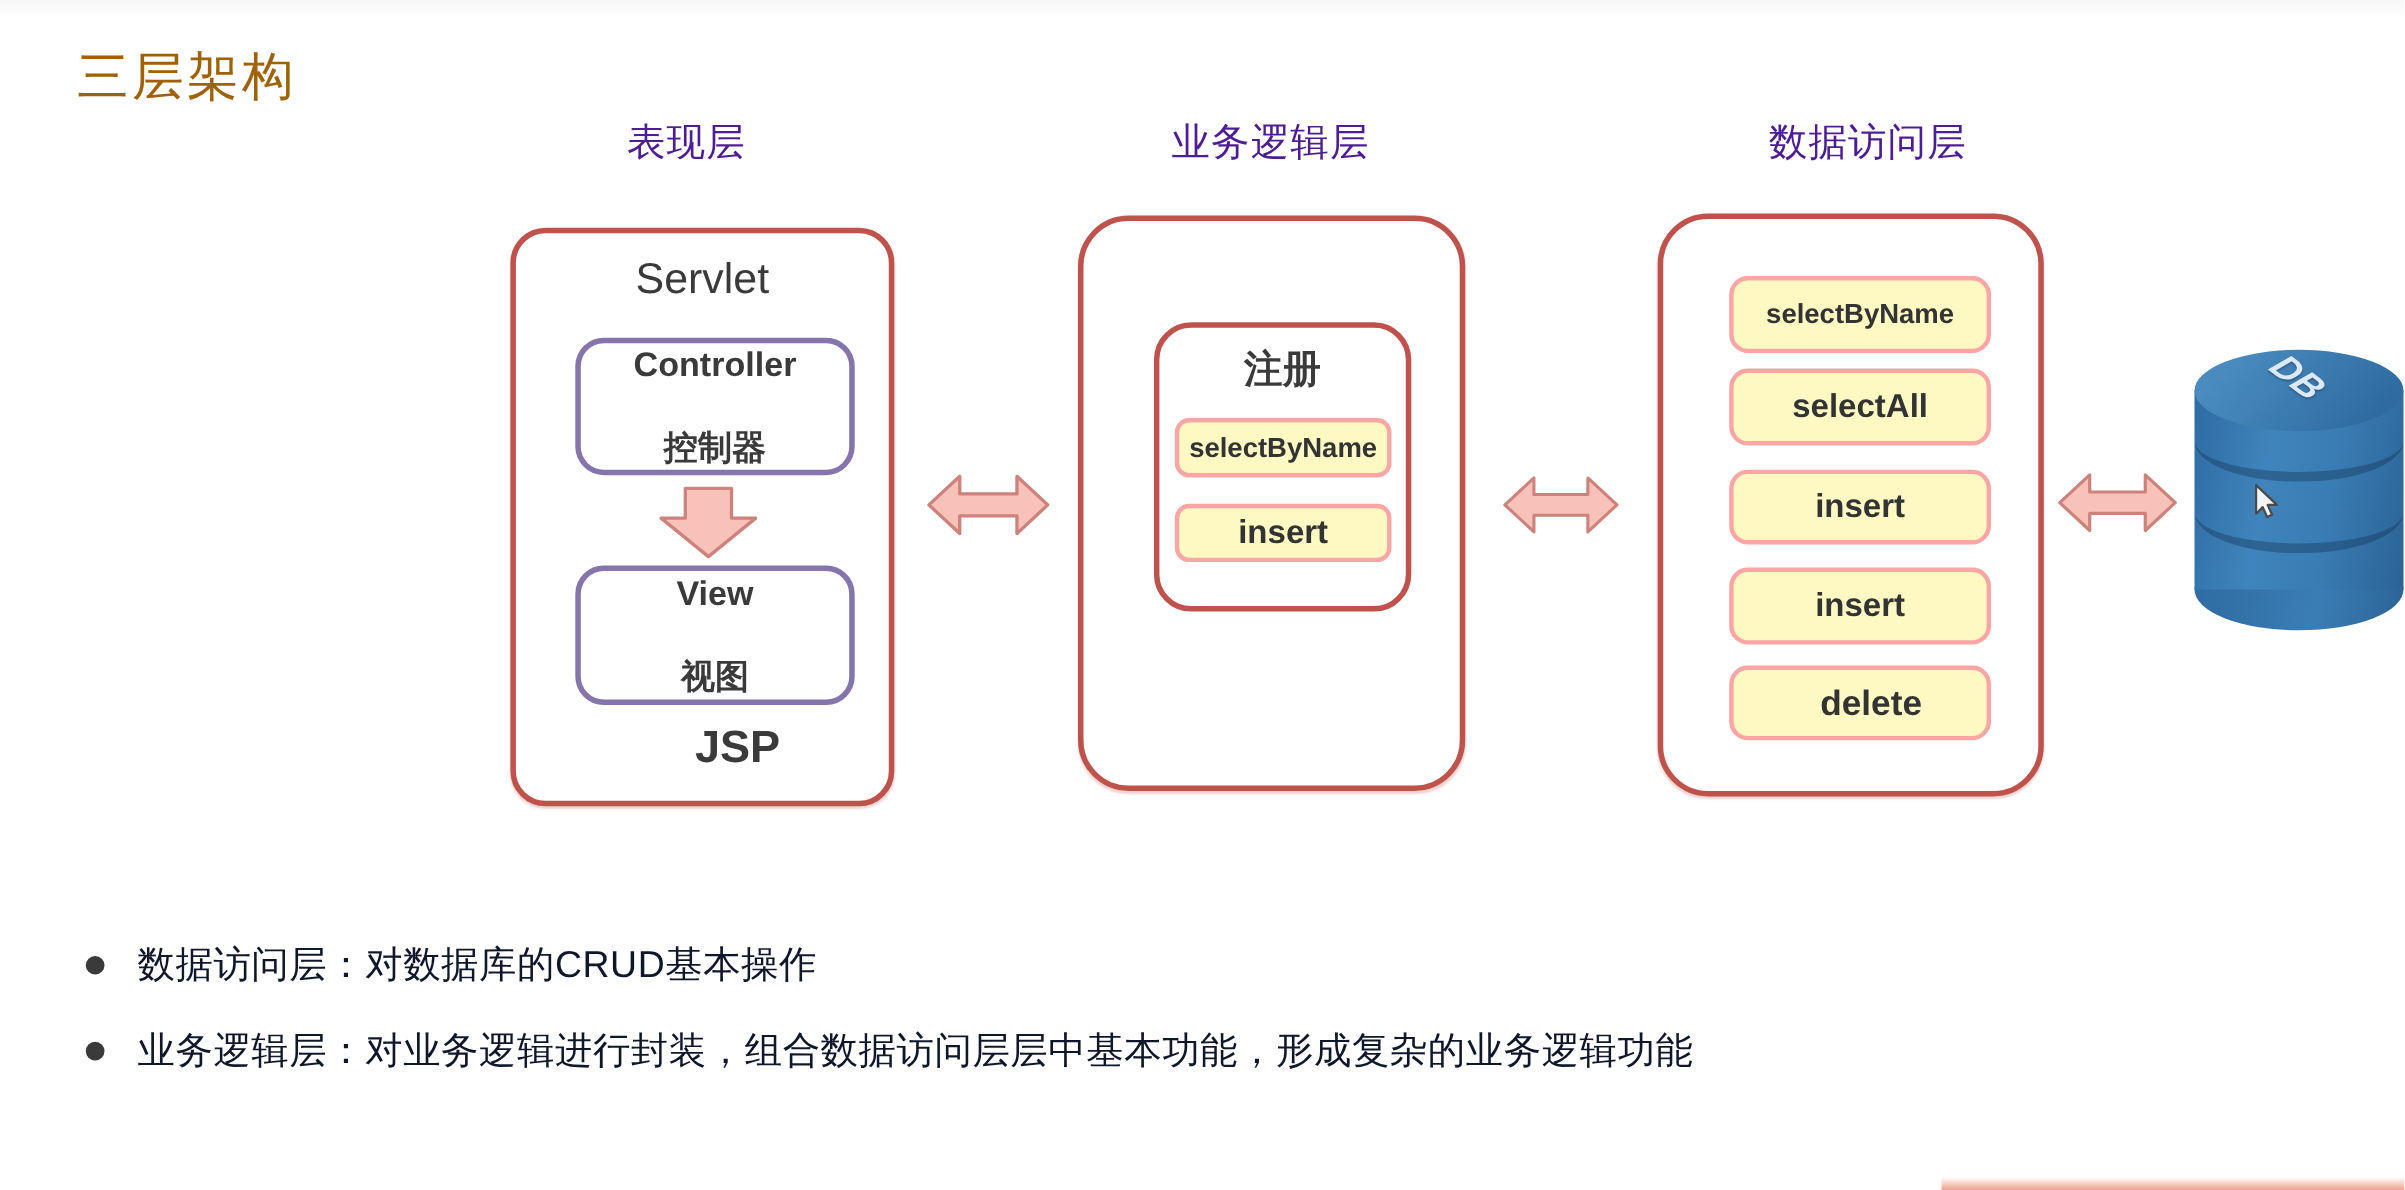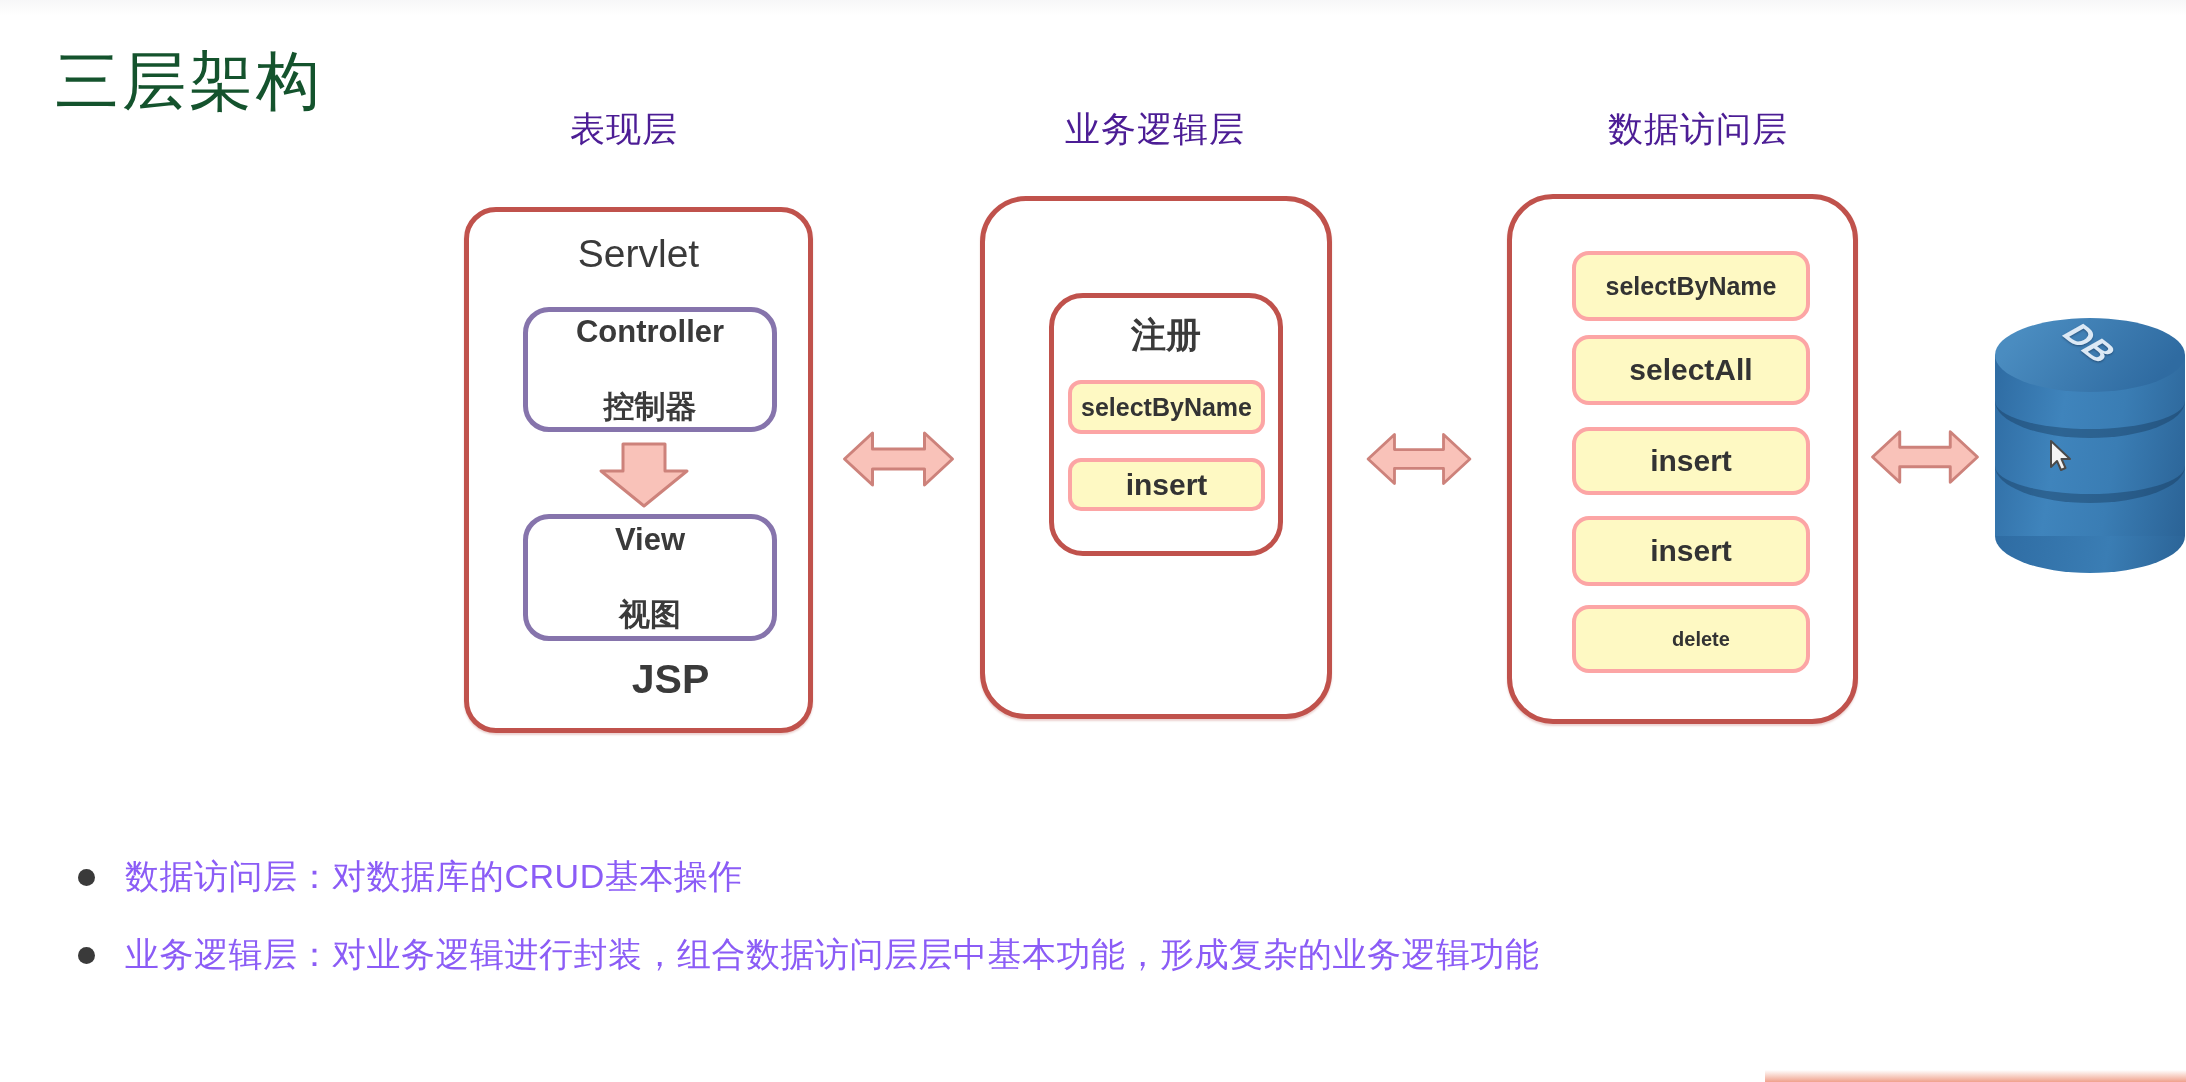--- a/index.html
+++ b/index.html
@@ -1,21 +1,21 @@
 <!DOCTYPE html>
 <html><head>
 <meta charset="utf-8">
 <style>
   html,body { margin:0; padding:0; background:#ffffff; }
   body { font-family:"Liberation Sans","DejaVu Sans",sans-serif; color:#3a3a3a; }
   .canvas { position:relative; width:2186px; height:1082px; background:#ffffff; overflow:hidden; }
   .topfade { position:absolute; left:0; top:0; width:2186px; height:16px;
              background:linear-gradient(to bottom,#f7f7f8,#ffffff); }
 
-  .page-title { position:absolute; left:55px; top:38px; font-size:64px; color:#14532d;
+  .page-title { position:absolute; left:70px; top:38px; font-size:47px; color:#a16207;
                 letter-spacing:3px; font-weight:500; }
 
   .layer-label { position:absolute; top:106px; transform:translateX(-50%); font-size:35px;
                  color:#4c1d95; letter-spacing:1px; white-space:nowrap;font-family:Liberation Mono, monospace; }
   .label-pres { left:624px; }
   .label-busi { left:1155px; }
   .label-data { left:1698px; }
 
   .red-box { position:absolute; border:5px solid #c0524c; border-radius:46px; background:#fff;
              box-sizing:border-box; box-shadow:0 2px 2px rgba(180,80,70,0.25); }
@@ -46,21 +46,21 @@
                 box-sizing:border-box; display:flex; align-items:center; justify-content:center;
                 font-weight:600; color:#333; }
   .busi-m0 { left:14px; top:82px;  width:197px; height:54px; font-size:25px; }
   .busi-m1 { left:14px; top:160px; width:197px; height:53px; font-size:30px; }
 
   .data-m  { left:60px; width:238px; height:70px; border-radius:17px; }
   .data-m0 { top:52px;  font-size:25px; }
   .data-m1 { top:136px; font-size:30px; }
   .data-m2 { top:228px; height:68px; font-size:30px; }
   .data-m3 { top:317px; font-size:30px; }
-  .data-m4 { top:406px; height:68px; font-size:20px;padding-left:20px; }
+  .data-m4 { top:406px; height:68px; font-size:32px;padding-left:20px; }
 
   .h-arrow { position:absolute; }
   .h-arrow-1 { left:842px;  top:424px; }
   .h-arrow-2 { left:1364px; top:426px; }
   .h-arrow-3 { left:1869px; top:423px; }
 
   .db { position:absolute; left:1995px; top:318px; width:190px; height:255px; }
   .db .body { position:absolute; left:0; top:37px; width:190px; height:181px;
               background:linear-gradient(100deg,#2e6ba2 0%,#3f84bc 35%,#3a7db4 62%,#2b6396 100%); z-index:1; }
   .db .cap-bottom { position:absolute; left:0; top:181px; width:190px; height:74px; border-radius:50%;
@@ -76,21 +76,21 @@
               transform:rotate(38deg) skewX(-12deg);
               font-size:33px; font-weight:bold; font-style:italic; color:#dcE9f5;
               text-shadow:1px 1px 2px rgba(25,55,90,0.55); }
 
   .cursor { position:absolute; left:1063px; top:238px; z-index:5; }
 
   .bullets { position:absolute; left:62px; top:838px; width:1760px; }
   .bullet-row { display:flex; align-items:center; height:78px; }
   .bullet-dot { width:17px; height:17px; border-radius:50%; background:#3a3a3a;
                 margin:0 30px 0 16px; flex:0 0 auto; }
-  .bullet-text { font-size:34px; color:#8b5cf6; letter-spacing:0.5px; white-space:nowrap; }
+  .bullet-text { font-size:34px; color:#0f172a; letter-spacing:0.5px; white-space:nowrap; }
 
   .bottom-bar { position:absolute; left:1765px; top:1070px; width:421px; height:12px;
                 background:linear-gradient(to bottom,rgba(255,255,255,0),#f0a18c); }
 </style>
 </head>
 <body>
 
 <div class="canvas">
   <div class="topfade"></div>
 

